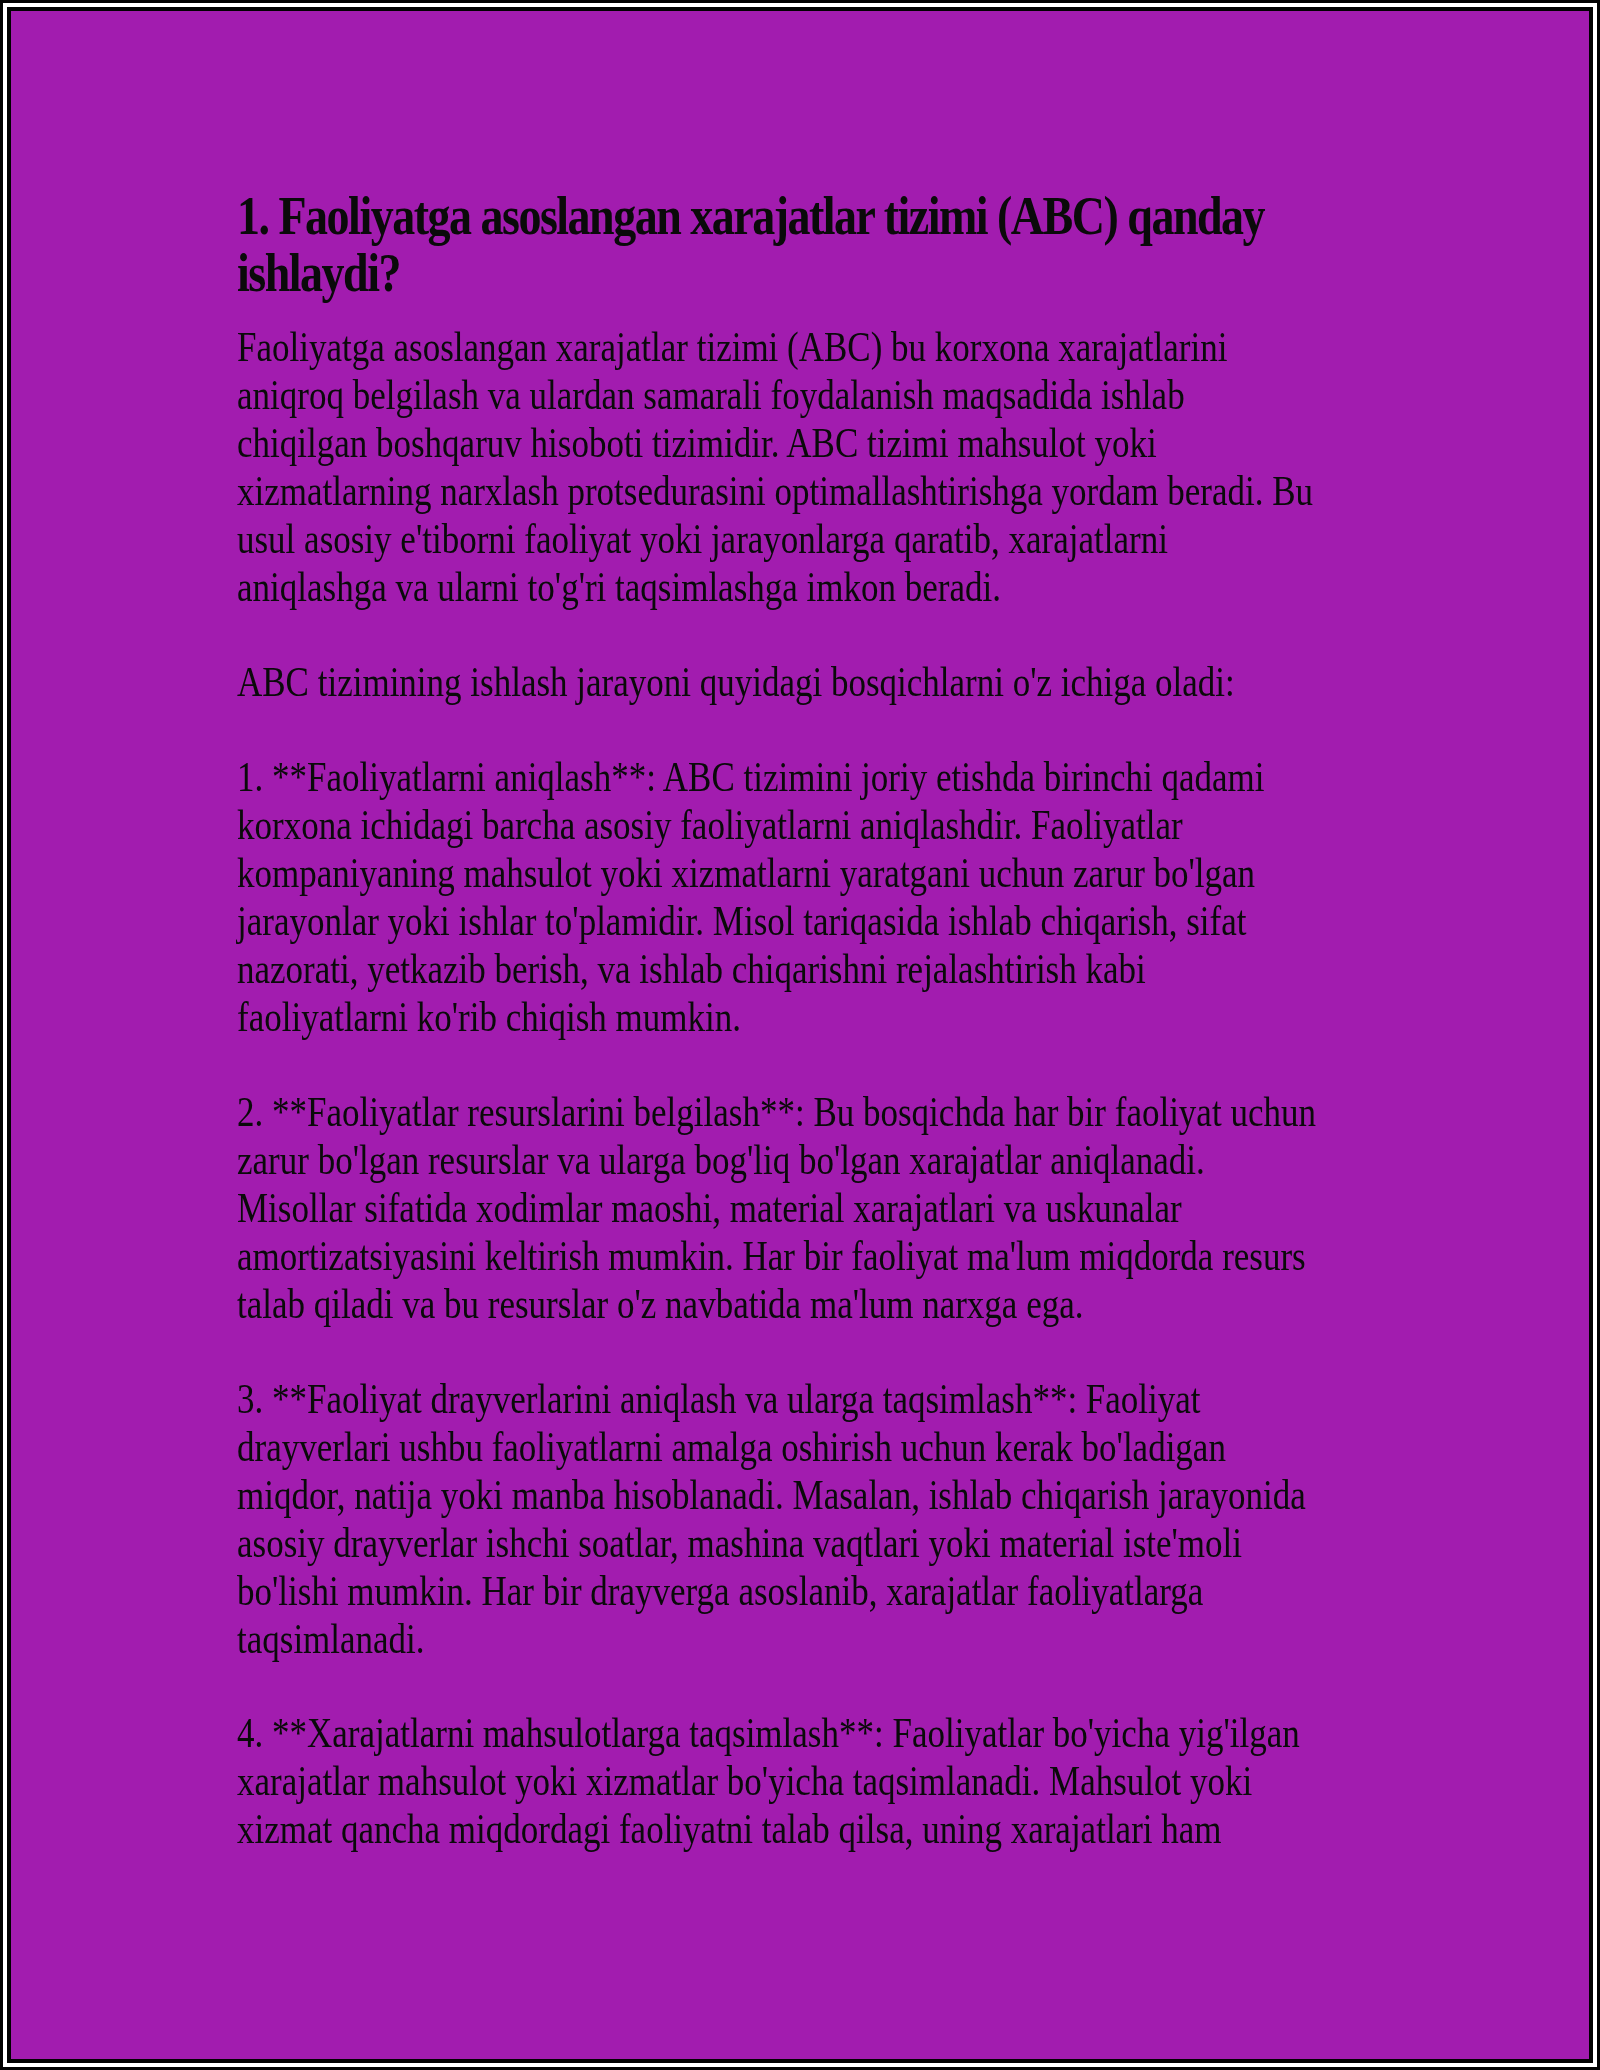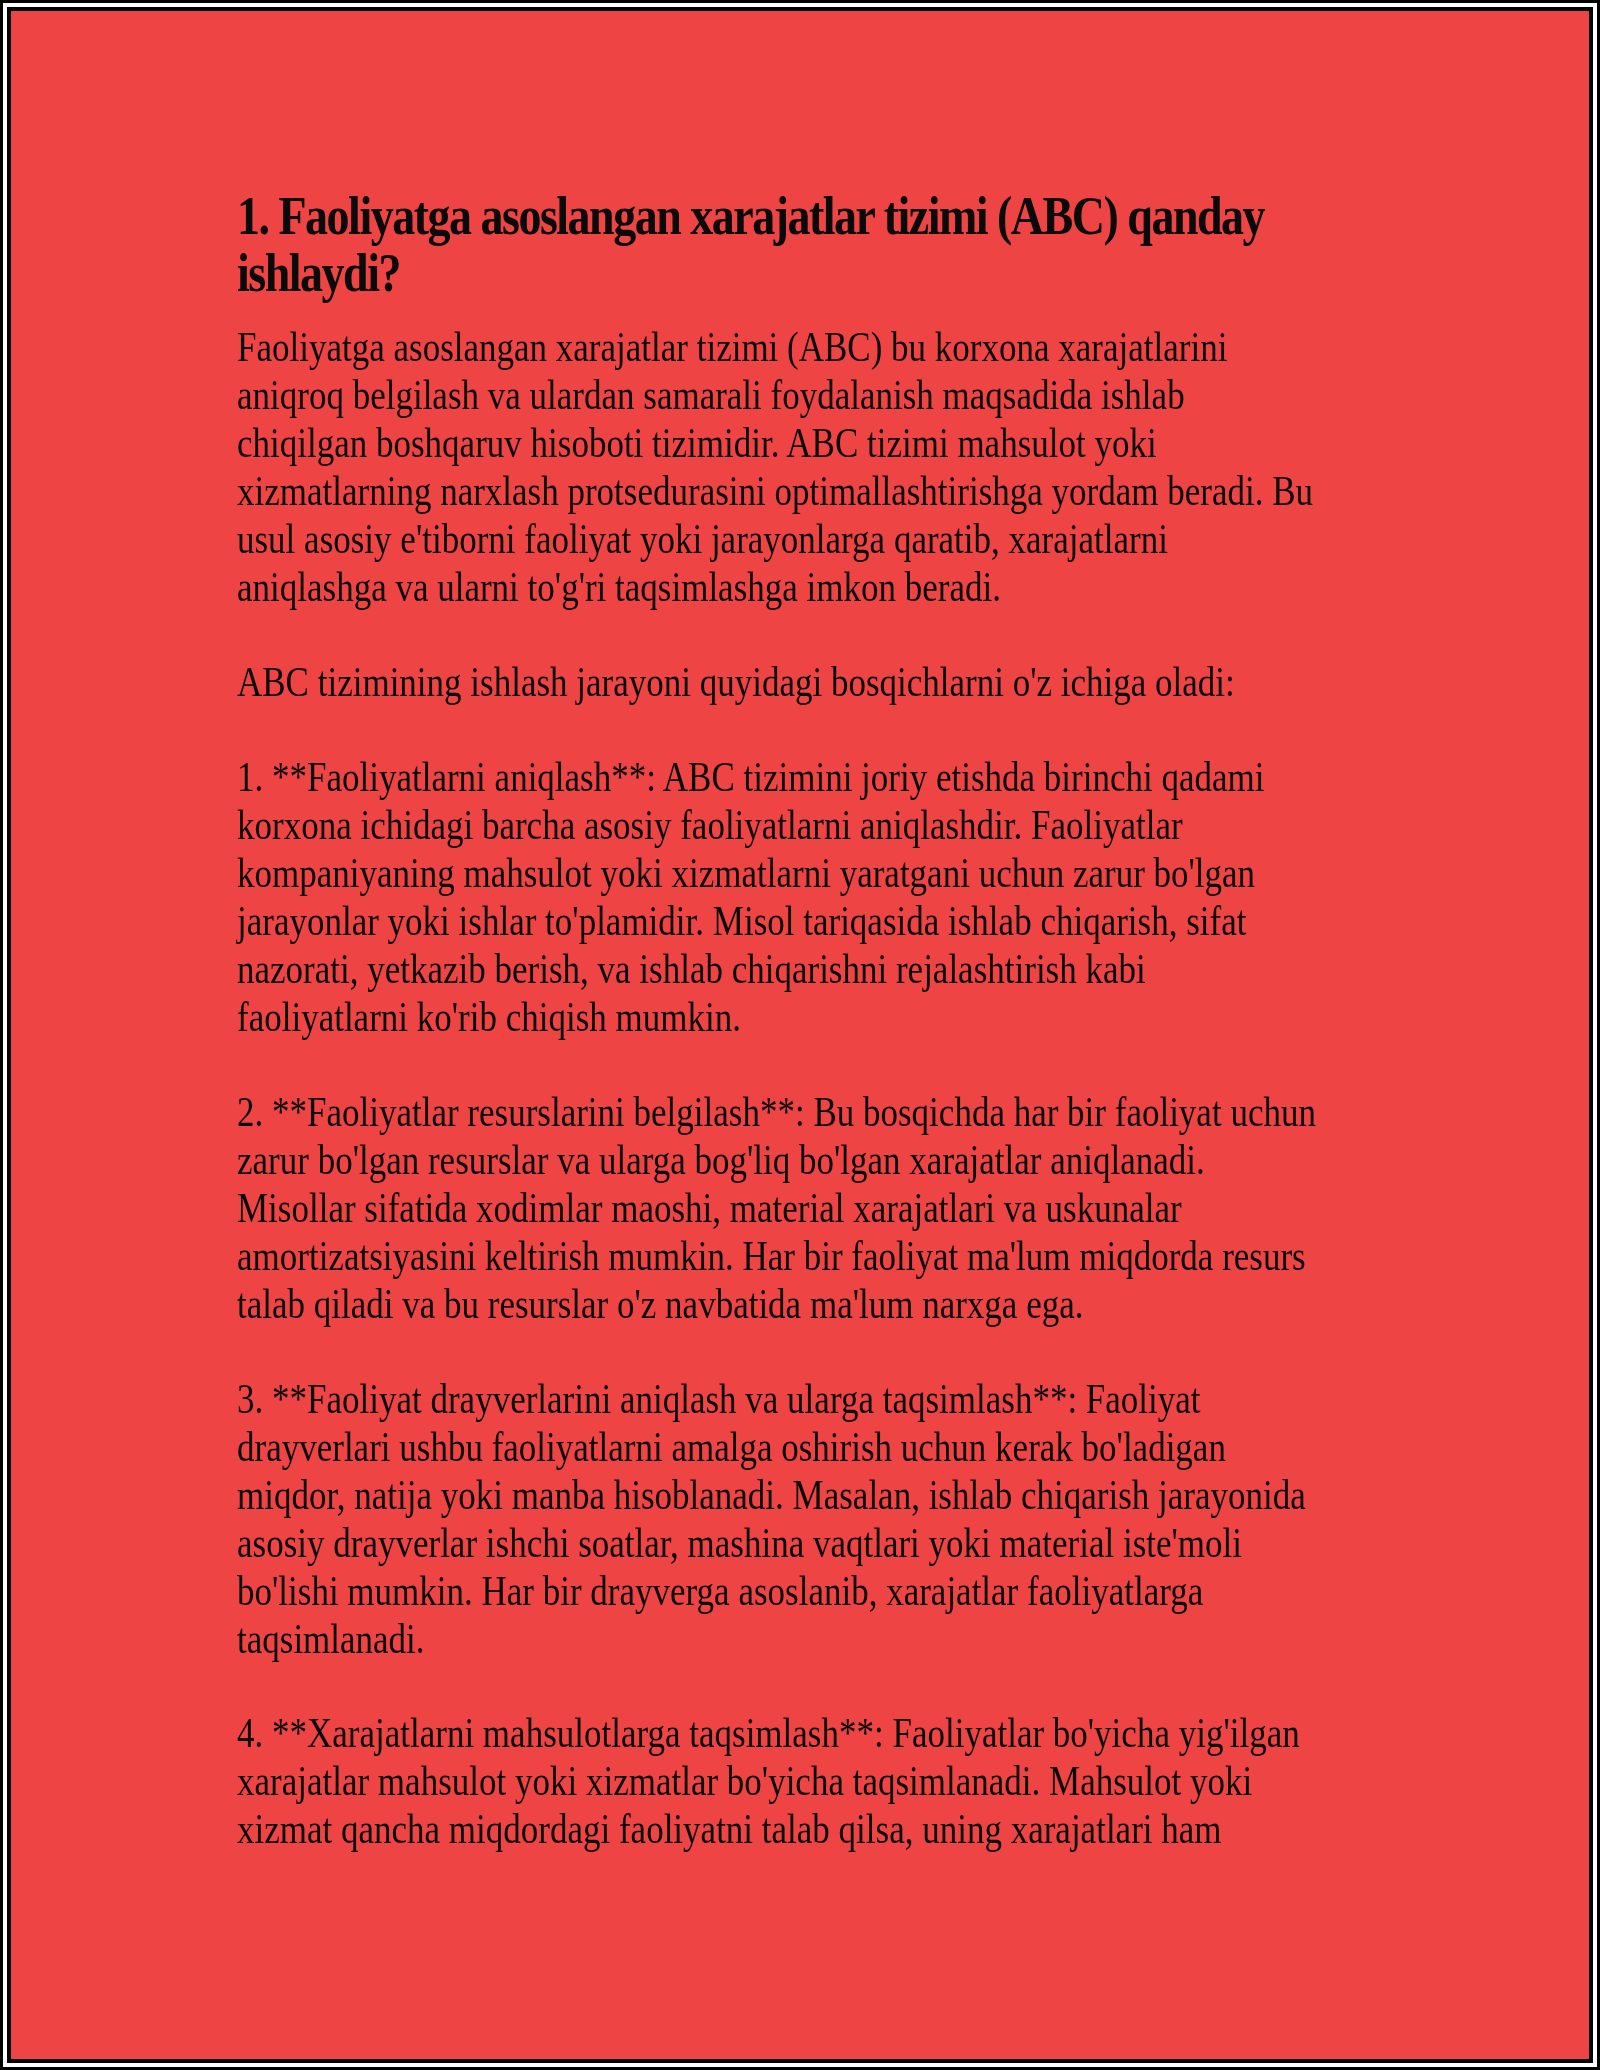--- a/index.html
+++ b/index.html
@@ -16,21 +16,21 @@
     border: 3px solid #000000;
     padding: 4px;
   }
   .inner-border {
     position: relative;
     width: 100%;
     height: 100%;
     box-sizing: border-box;
     border: 4px solid #000000;
     overflow: hidden;
-    background: #ef4444;
+    background: #a21caf;
   }
   .content {
     position: absolute;
     left: 226px;
     top: 0;
     width: 1200px;
     padding-top: 147px;
     transform: scaleY(1.2);
     transform-origin: 0 0;
     font-family: "Liberation Serif", "DejaVu Serif", serif;

